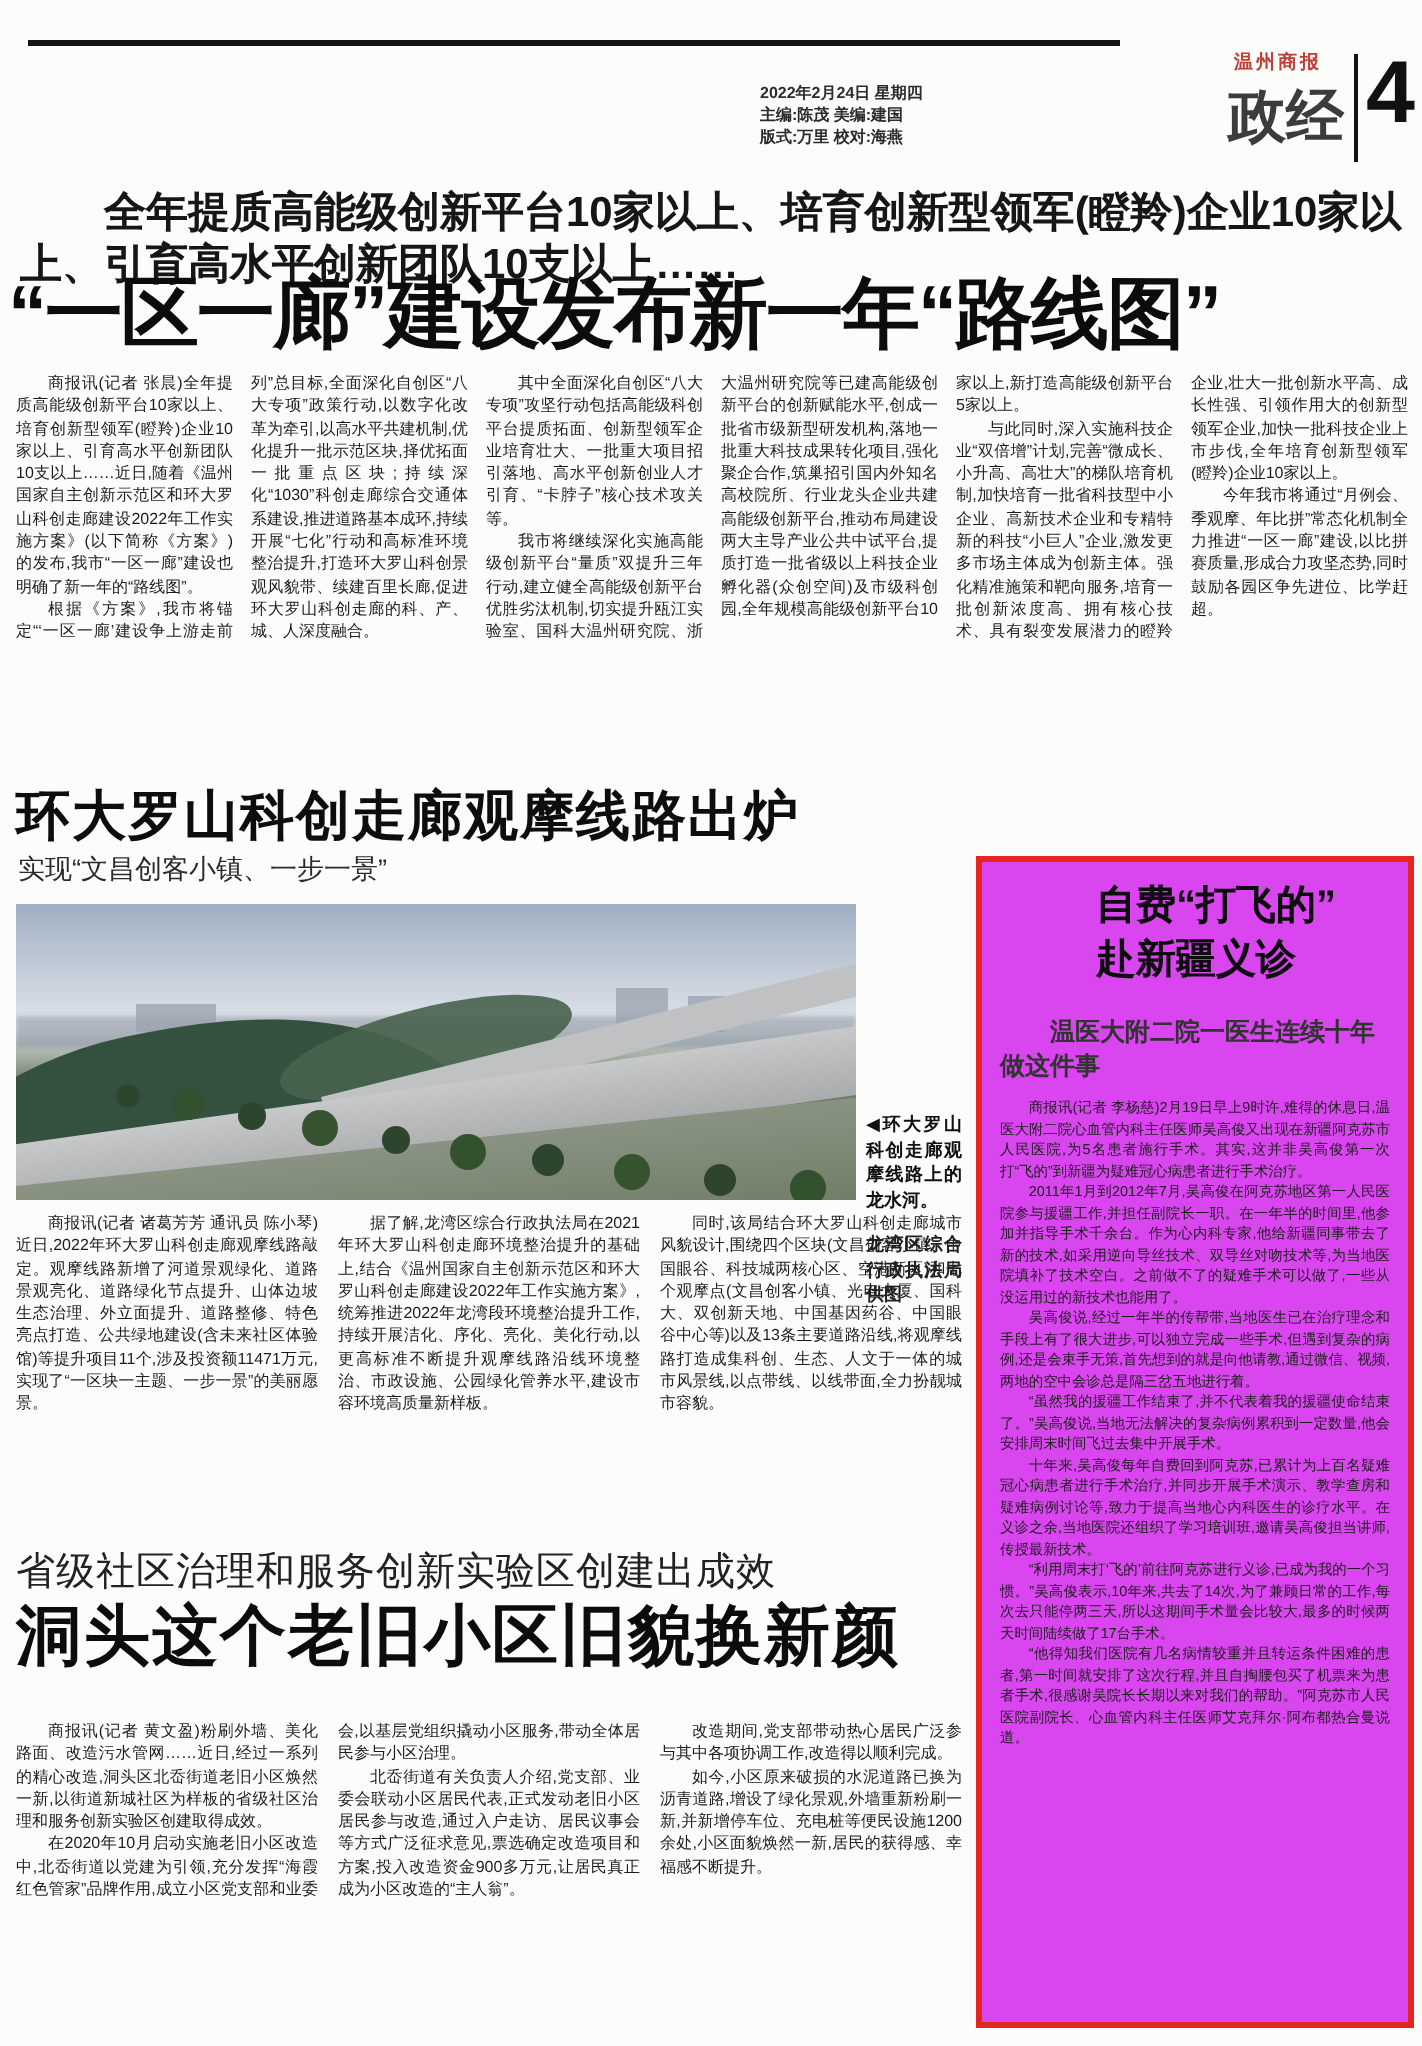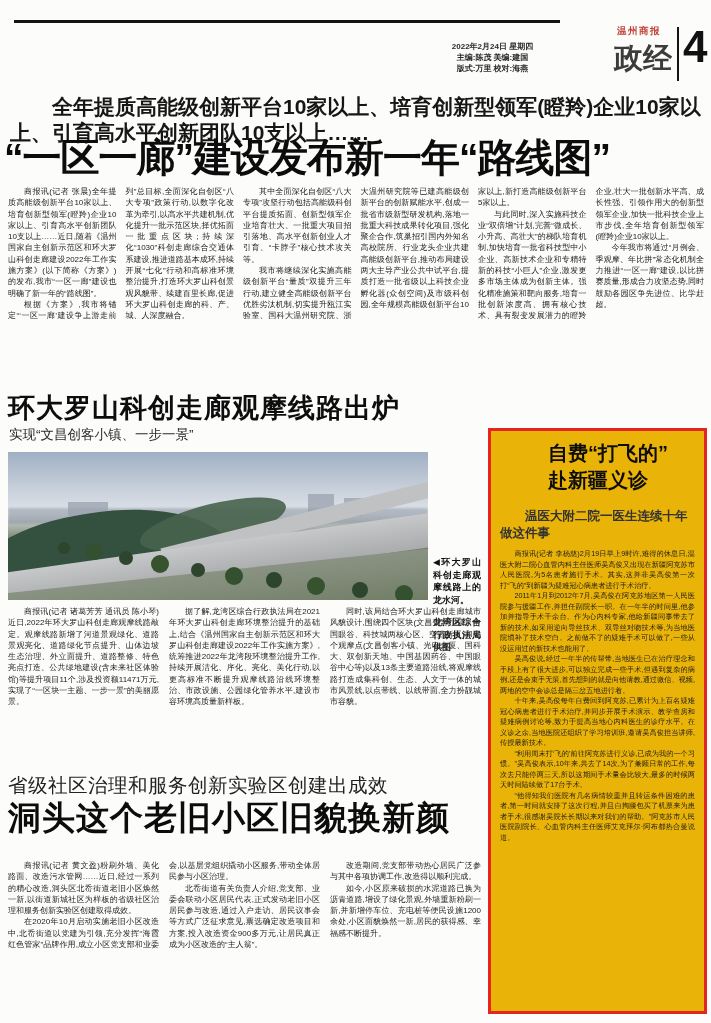--- a/index.html
+++ b/index.html
@@ -3,21 +3,21 @@
 <meta charset="utf-8">
 <style>
   html,body{margin:0;padding:0;}
   body{
     width:711px;height:1023px;position:relative;overflow:hidden;
     background:#fcfcfa;color:#1a1a1a;
     font-family:"Liberation Sans","DejaVu Sans",sans-serif;
   }
   
   .top-rule{position:absolute;left:14px;top:20px;width:546px;height:3px;background:#141414;}
-  .date-block{position:absolute;left:380px;top:41px;width:225px;text-align:center;
+  .date-block{position:absolute;left:380px;top:41px;width:225px;text-align:left;
     font-size:8px;line-height:11px;font-weight:bold;color:#2b2b2b;}
   .masthead{position:absolute;left:606px;top:25px;width:66px;text-align:center;}
   .paper-name{font-size:9.5px;letter-spacing:1.5px;font-weight:bold;color:#c04038;}
   .section-name{font-size:29px;font-weight:bold;color:#3c3c3c;margin-top:1px;
     font-family:"Liberation Serif","DejaVu Serif",serif;text-align:right;}
   .mast-vline{position:absolute;left:677px;top:27px;width:2px;height:54px;background:#141414;}
   .page-num{position:absolute;left:683px;top:22px;font-size:44px;font-weight:900;color:#111;}
   
   .kicker{position:absolute;left:10px;top:94px;width:694px;font-size:21px;line-height:26px;
     font-weight:700;color:#161616;text-indent:2em;letter-spacing:0;}
@@ -51,21 +51,21 @@
   .caption{position:absolute;left:433px;top:556px;width:48px;font-size:9px;line-height:12.5px;
     font-weight:bold;color:#111;text-align:justify;}
   .caption .credit{margin-top:10px;font-weight:bold;color:#222;}
   .corr-body{position:absolute;left:8px;top:606px;width:473px;height:161px;column-count:3;column-gap:10px;}
   
   .dt-kicker{position:absolute;left:8px;top:772px;font-size:19.5px;font-weight:500;color:#222;letter-spacing:.5px;}
   .dt-headline{position:absolute;left:8px;top:796px;font-size:33px;font-weight:900;color:#0c0c0c;letter-spacing:1px;}
   .dt-body{position:absolute;left:8px;top:860px;width:473px;height:163px;column-count:3;column-gap:10px;}
   
   .red-box{position:absolute;left:488px;top:428px;width:219px;height:586px;box-sizing:border-box;
-    border:3.5px solid #e42620;background:#eab308;padding:9px 9px 6px 9px;overflow:hidden;}
+    border:3.5px solid #e42620;background:#d946ef;padding:9px 9px 6px 9px;overflow:hidden;}
   .xj-headline{margin-left:48px;font-size:20px;line-height:27px;font-weight:900;color:#0d0d0d;}
   .xj-subhead{margin-top:14px;font-size:12.5px;line-height:17px;font-weight:bold;color:#333;text-indent:2em;}
   .xj-body{margin-top:7px;font-size:7.2px;line-height:10.5px;text-align:justify;color:#1c1c1c;}
 </style>
 </head>
 <body>
 
 <div class="top-rule"></div>
 
 <div class="date-block">
@@ -132,17 +132,18 @@
 <div class="red-box">
   <div class="xj-headline">
     <div>自费“打飞的”</div>
     <div>赴新疆义诊</div>
   </div>
   <div class="xj-subhead">温医大附二院一医生连续十年做这件事</div>
   <div class="xj-body">
       <p class="para">商报讯(记者 李杨慈)2月19日早上9时许,难得的休息日,温医大附二院心血管内科主任医师吴高俊又出现在新疆阿克苏市人民医院,为5名患者施行手术。其实,这并非吴高俊第一次打“飞的”到新疆为疑难冠心病患者进行手术治疗。</p>
       <p class="para">2011年1月到2012年7月,吴高俊在阿克苏地区第一人民医院参与援疆工作,并担任副院长一职。在一年半的时间里,他参加并指导手术千余台。作为心内科专家,他给新疆同事带去了新的技术,如采用逆向导丝技术、双导丝对吻技术等,为当地医院填补了技术空白。之前做不了的疑难手术可以做了,一些从没运用过的新技术也能用了。</p>
       <p class="para">吴高俊说,经过一年半的传帮带,当地医生已在治疗理念和手段上有了很大进步,可以独立完成一些手术,但遇到复杂的病例,还是会束手无策,首先想到的就是向他请教,通过微信、视频,两地的空中会诊总是隔三岔五地进行着。</p>
+      <p class="para">“虽然我的援疆工作结束了,并不代表着我的援疆使命结束了。”吴高俊说,当地无法解决的复杂病例累积到一定数量,他会安排周末时间飞过去集中开展手术。</p>
       <p class="para">十年来,吴高俊每年自费回到阿克苏,已累计为上百名疑难冠心病患者进行手术治疗,并同步开展手术演示、教学查房和疑难病例讨论等,致力于提高当地心内科医生的诊疗水平。在义诊之余,当地医院还组织了学习培训班,邀请吴高俊担当讲师,传授最新技术。</p>
       <p class="para">“利用周末打‘飞的’前往阿克苏进行义诊,已成为我的一个习惯。”吴高俊表示,10年来,共去了14次,为了兼顾日常的工作,每次去只能停两三天,所以这期间手术量会比较大,最多的时候两天时间陆续做了17台手术。</p>
       <p class="para">“他得知我们医院有几名病情较重并且转运条件困难的患者,第一时间就安排了这次行程,并且自掏腰包买了机票来为患者手术,很感谢吴院长长期以来对我们的帮助。”阿克苏市人民医院副院长、心血管内科主任医师艾克拜尔·阿布都热合曼说道。</p>
     </div>
 </div>
 
 </body></html>

